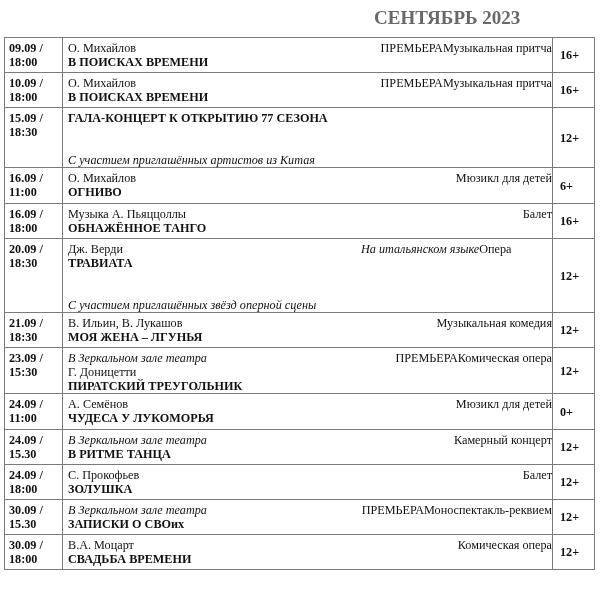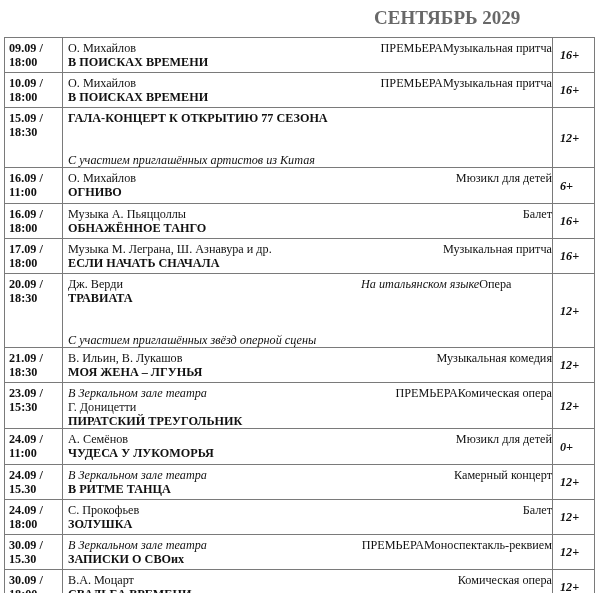--- a/index.html
+++ b/index.html
@@ -89,31 +89,30 @@
     .title { font-weight: bold; }
     .note { font-style: italic; }
     .subnote { font-style: italic; white-space: nowrap; margin-top: 28px; }
     .premiere { }
     .genre { white-space: nowrap; }
     .genre-italic { font-style: italic; }
     td.age-cell {
       font-weight: bold;
       padding-left: 7px !important;
       font-size: 12.5px;
-      font-style: italic;
     }
     .wide-title {
       white-space: nowrap;
     }
   </style>
 </head>
 <body>
 
 <div class="header">
-  <span class="month-title" style="color: rgb(104, 104, 104);">СЕНТЯБРЬ 2029</span>
+  <span class="month-title" style="color: rgb(104, 104, 104);">СЕНТЯБРЬ 2023</span>
 </div>
 
 <table class="schedule">
   <colgroup>
     <col class="c-date">
     <col class="c-main">
     <col class="c-age">
   </colgroup>
   <tbody id="schedule-body">
       <tr style="height: 35px;">
@@ -199,38 +198,20 @@
               <div class="author">Музыка А. Пьяццоллы</div>
               <div class="title wide-title">ОБНАЖЁННОЕ ТАНГО</div>
             </div>
             <div class="right-part">
               <div class="genre">Балет</div>
             </div>
           </div>
         </td>
         <td class="age-cell">16+</td>
       </tr>
-      <tr style="height: 35px;">
-        <td class="date-cell">
-          <div>17.09 /</div>
-          <div>18:00</div>
-        </td>
-        <td class="main-cell">
-          <div class="main-inner">
-            <div class="left-part">
-              <div class="author">Музыка М. Леграна, Ш. Азнавура и др.</div>
-              <div class="title wide-title">ЕСЛИ НАЧАТЬ СНАЧАЛА</div>
-            </div>
-            <div class="right-part">
-              <div class="genre">Музыкальная притча</div>
-            </div>
-          </div>
-        </td>
-        <td class="age-cell">16+</td>
-      </tr>
       <tr style="height: 43px;">
         <td class="date-cell" style="padding-top: 8px;">
           <div>20.09 /</div>
           <div>18:30</div>
         </td>
         <td class="main-cell">
           <div class="main-inner">
             <div class="left-part">
               <div class="author">Дж. Верди</div>
               <div class="title wide-title">ТРАВИАТА</div>

